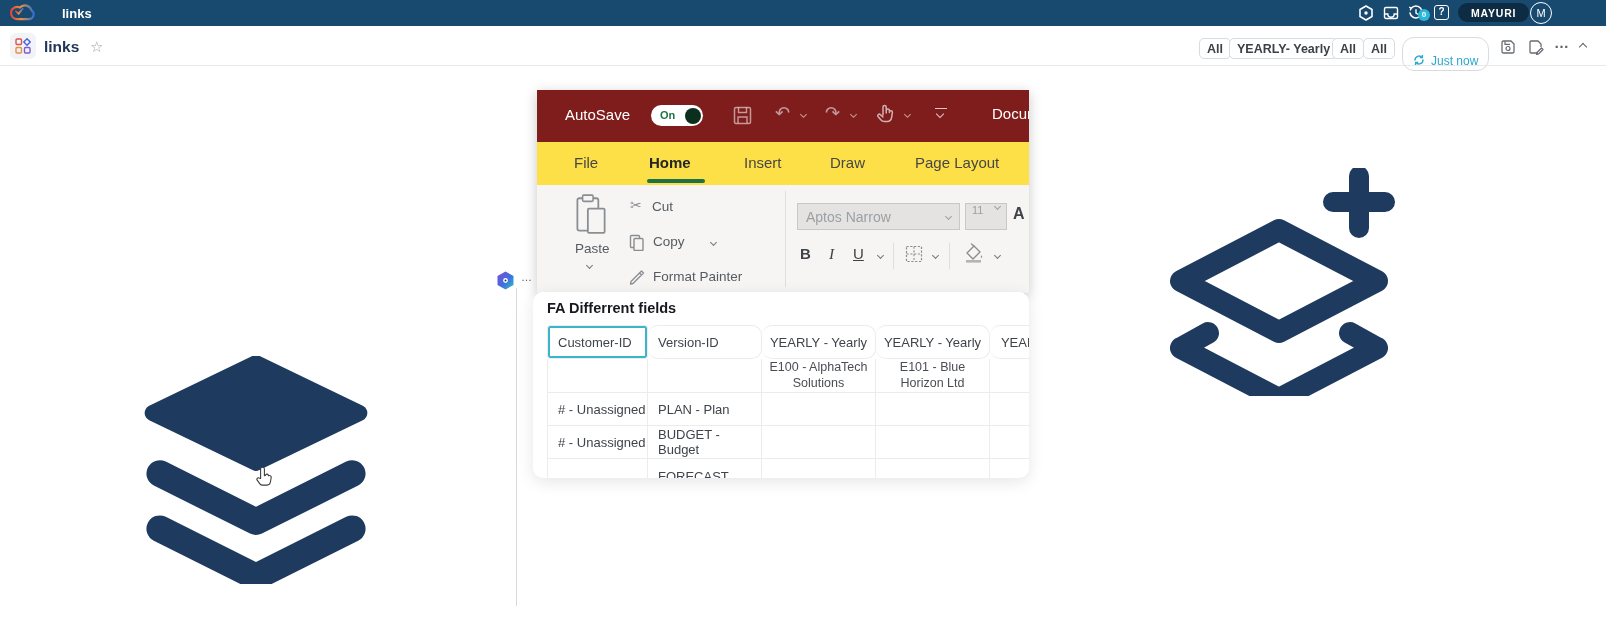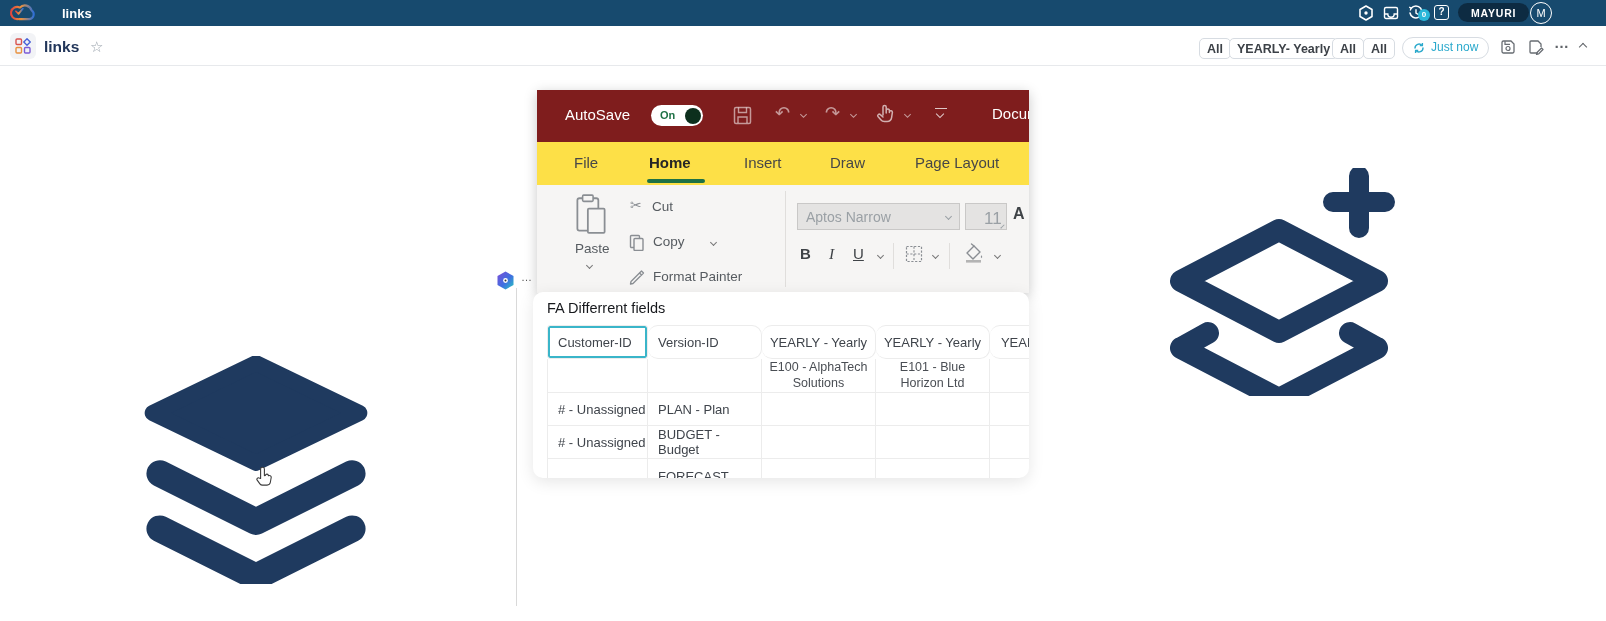--- a/index.html
+++ b/index.html
@@ -26,22 +26,22 @@
 
   
   .subbar { position:absolute; left:0; top:26px; width:1606px; height:40px; background:#fff; border-bottom:1px solid #e7e9ec; }
   .grid-btn { position:absolute; left:10px; top:7px; width:26px; height:26px; border-radius:6px; background:#f2f3f6;
               display:flex; align-items:center; justify-content:center; }
   .sub-title { position:absolute; left:44px; top:12px; font-size:15.5px; font-weight:600; color:#22365a; }
   .star { position:absolute; left:90px; top:12px; font-size:15px; color:#9aa3ad; }
   .pill { position:absolute; top:12px; height:21px; display:inline-flex; align-items:center; padding:0 7px;
           background:#fff; border:1px solid #d7dce2; border-radius:5px; font-size:12.5px; color:#3c4147; font-weight:600; }
   .pill-all1 { left:1199px; } .pill-yearly { left:1229px;text-align:center; } .pill-all2 { left:1332px; } .pill-all3 { left:1363px; }
-  .sync-pill { position:absolute; left:1402px; top:11px; height:22px; display:inline-flex; align-items:flex-end; gap:6px;
-               padding:4px 10px; border:1px solid #d7dce2; border-radius:12px; }
+  .sync-pill { position:absolute; left:1402px; top:11px; height:22px; display:inline-flex; align-items:flex-start; gap:6px;
+               padding:16px 10px; border:1px solid #d7dce2; border-radius:12px; }
   .sync-label { color:#2aa9cc; font-size:12px; }
   .sb-icon { position:absolute; top:13px; width:16px; height:16px; }
   .sb-save { left:1500px; } .sb-export { left:1528px; }
   .sb-more { position:absolute; left:1554px; top:8px; color:#5f6368; font-size:15px; font-weight:bold; letter-spacing:1px; }
   .chev { display:inline-block; width:6px; height:6px; border-right:1.5px solid #5f6368; border-bottom:1.5px solid #5f6368; }
   .chev-up { transform:rotate(-135deg); }
   .sb-collapse { position:absolute; left:1580px; top:18px; }
 
   
   .links-block { position:absolute; left:24px; top:92px; font-size:13.5px; line-height:17.5px; }
@@ -87,21 +87,21 @@
   .rb-copy-icon { left:92px; top:49px; }
   .rb-copy-label { left:116px; top:49px; }
   .rb-copy-chev { position:absolute; left:174px; top:55px; }
   .rb-fp-icon { left:92px; top:84px; }
   .rb-fp-label { left:116px; top:84px; }
   .rb-divider { position:absolute; left:248px; top:6px; width:1px; height:96px; background:#e0dedc; }
   .font-box { position:absolute; left:260px; top:18px; width:163px; height:27px; background:#e4e3e2; border:1px solid #c9c8c7;
               display:flex; align-items:center; padding:0 8px; color:#9aa0a5; font-size:14px; }
   .font-box .chev-g { margin-left:auto; border-color:#9aa0a5; }
   .size-box { position:absolute; left:428px; top:18px; width:42px; height:27px; background:#e4e3e2; border:1px solid #c9c8c7;
-              display:flex; align-items:flex-end; padding:0 18px; color:#9aa0a5; font-size:17px; }
+              display:flex; align-items:flex-start; padding:0 6px; color:#9aa0a5; font-size:11px; }
   .size-box .chev-g { margin-left:auto; border-color:#9aa0a5; }
   .rb-incfont { left:476px; top:20px; font-size:16px; color:#3f4347; font-weight:600; }
   .rb-b { left:263px; top:60px; font-weight:bold; font-size:15px; color:#3f4347; }
   .rb-i { left:292px; top:60px; font-style:italic; font-family:"Liberation Serif", serif; font-size:15.5px; color:#3f4347; }
   .rb-u { left:316px; top:60px; font-size:15px; text-decoration:underline; color:#3f4347; }
   .rb-u-chev { position:absolute; left:341px; top:68px; }
   .rb-sep2 { position:absolute; left:356px; top:58px; width:1px; height:26px; background:#e0dedc; }
   .rb-borders { left:368px; top:60px; }
   .rb-borders-chev { position:absolute; left:396px; top:68px; }
   .rb-sep3 { position:absolute; left:412px; top:58px; width:1px; height:26px; background:#e0dedc; }
@@ -109,21 +109,21 @@
   .rb-bucket-chev { position:absolute; left:458px; top:68px; }
 
   
   .plugin-icon { position:absolute; left:497px; top:271px; width:17px; height:19px; }
   .plugin-dots { position:absolute; left:521px; top:271px; color:#555; font-size:11px; letter-spacing:1.5px; }
   .vline { position:absolute; left:516px; top:288px; width:1px; height:318px; background:#d9d9d9; }
 
   
   .card { position:absolute; left:533px; top:292px; width:496px; height:186px; background:#fff; border-radius:10px;
           box-shadow:0 4px 16px rgba(0,0,0,.10); overflow:hidden; }
-  .card-title { position:absolute; left:14px; top:8px; font-size:14.5px; font-weight:normal; color:#17191d; }
+  .card-title { position:absolute; left:14px; top:8px; font-size:14.5px; font-weight:bold; color:#17191d; }
   .tbl { position:absolute; left:14px; top:33px; display:grid;
          grid-template-columns:101px 114px 114px 114px 120px;
          grid-template-rows:34px 34px 33px 33px 34px; width:563px; }
   .cell { border-right:1px solid #ececec; border-bottom:1px solid #ececec; font-size:13px; color:#3f444b;
           display:flex; align-items:center; overflow:hidden; }
   .cell.first { border-left:1px solid #ececec; }
   .cell.hrow { border-top:1px solid #ececec;border-radius:10px; }
   .cell.left { padding-left:10px; text-align:left; }
   .cell.center { justify-content:center; text-align:center; }
   .cell.sel { box-shadow:inset 0 0 0 2px #3ab5c9; border-radius:3px; }

